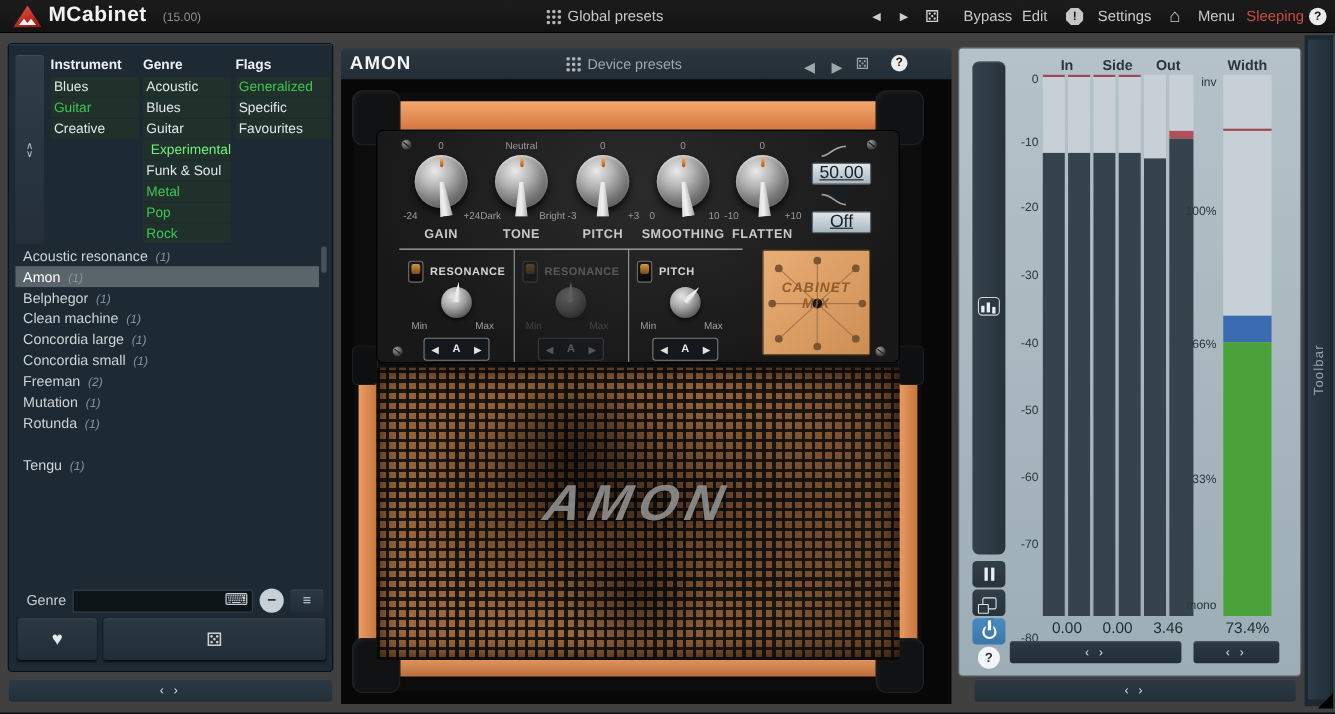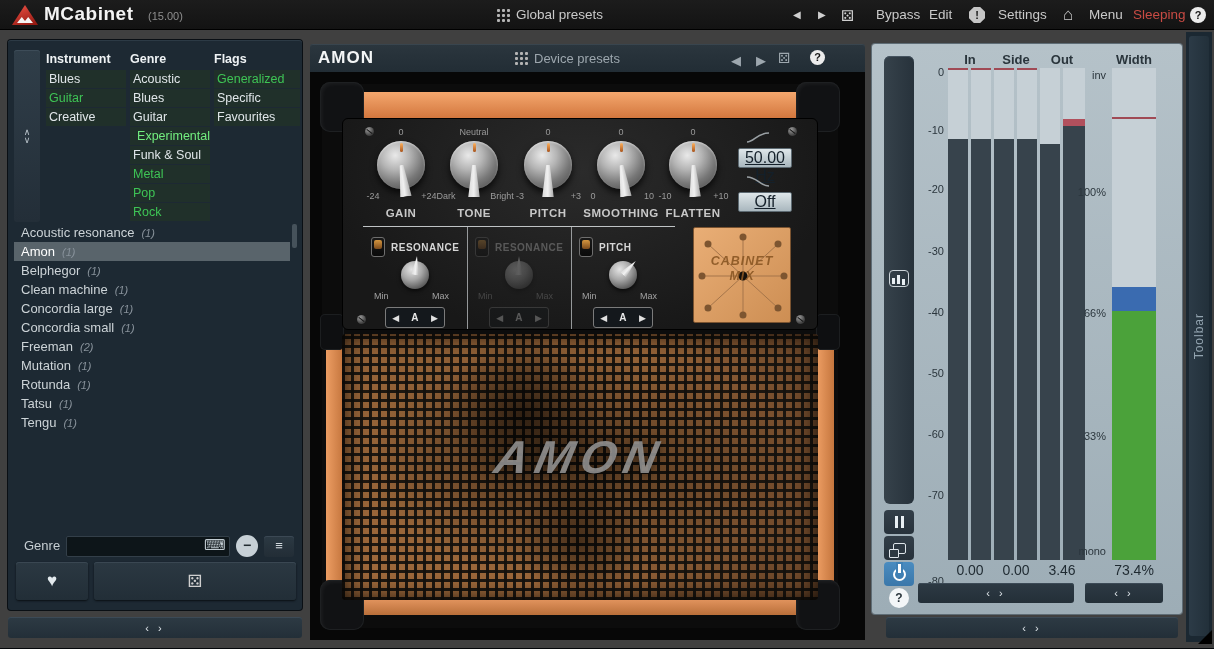--- a/index.html
+++ b/index.html
@@ -186,21 +186,20 @@
 
     <div class="prow" style="top:183px;"><span>Acoustic resonance</span><span class="cnt">(1)</span></div>
     <div class="prow sel" style="top:202px;"><span>Amon</span><span class="cnt">(1)</span></div>
     <div class="prow" style="top:221px;"><span>Belphegor</span><span class="cnt">(1)</span></div>
     <div class="prow" style="top:240px;"><span>Clean machine</span><span class="cnt">(1)</span></div>
     <div class="prow" style="top:259px;"><span>Concordia large</span><span class="cnt">(1)</span></div>
     <div class="prow" style="top:278px;"><span>Concordia small</span><span class="cnt">(1)</span></div>
     <div class="prow" style="top:297px;"><span>Freeman</span><span class="cnt">(2)</span></div>
     <div class="prow" style="top:316px;"><span>Mutation</span><span class="cnt">(1)</span></div>
     <div class="prow" style="top:335px;"><span>Rotunda</span><span class="cnt">(1)</span></div>
-    <div class="prow" style="top:354px;"><span>Tatsu</span><span class="cnt">(1)</span></div>
     <div class="prow" style="top:373px;"><span>Tengu</span><span class="cnt">(1)</span></div>
     <div class="scrollthumb"></div>
 
     <div class="search-lbl">Genre</div>
     <input class="search-input" style="">
     <div class="kbd-ico">⌨</div>
     <div class="minus-btn">−</div>
     <div class="ham-btn">≡</div>
 
     <div class="bigbtn" style="left:8px;width:72px;">

